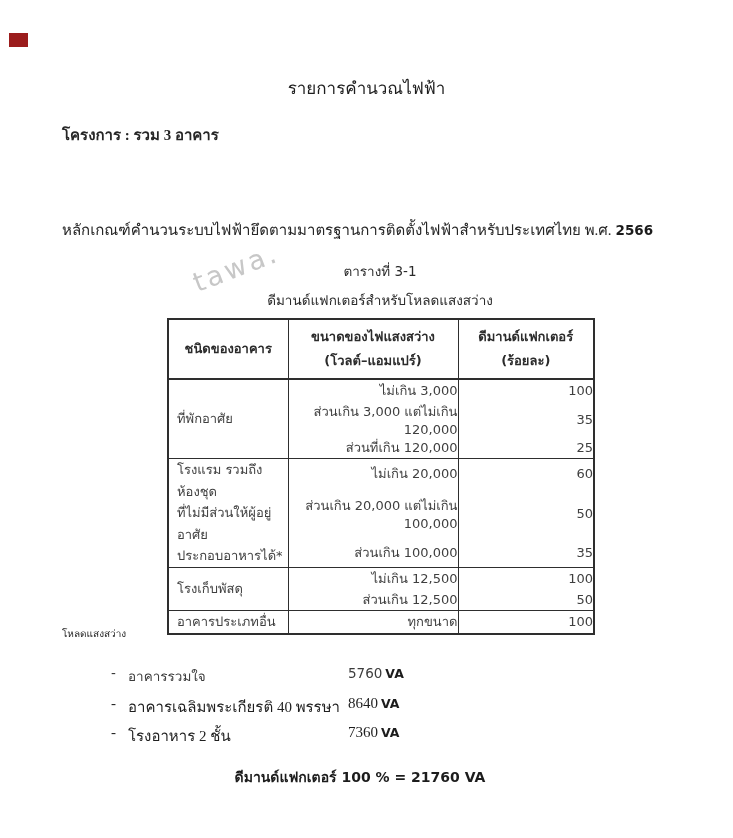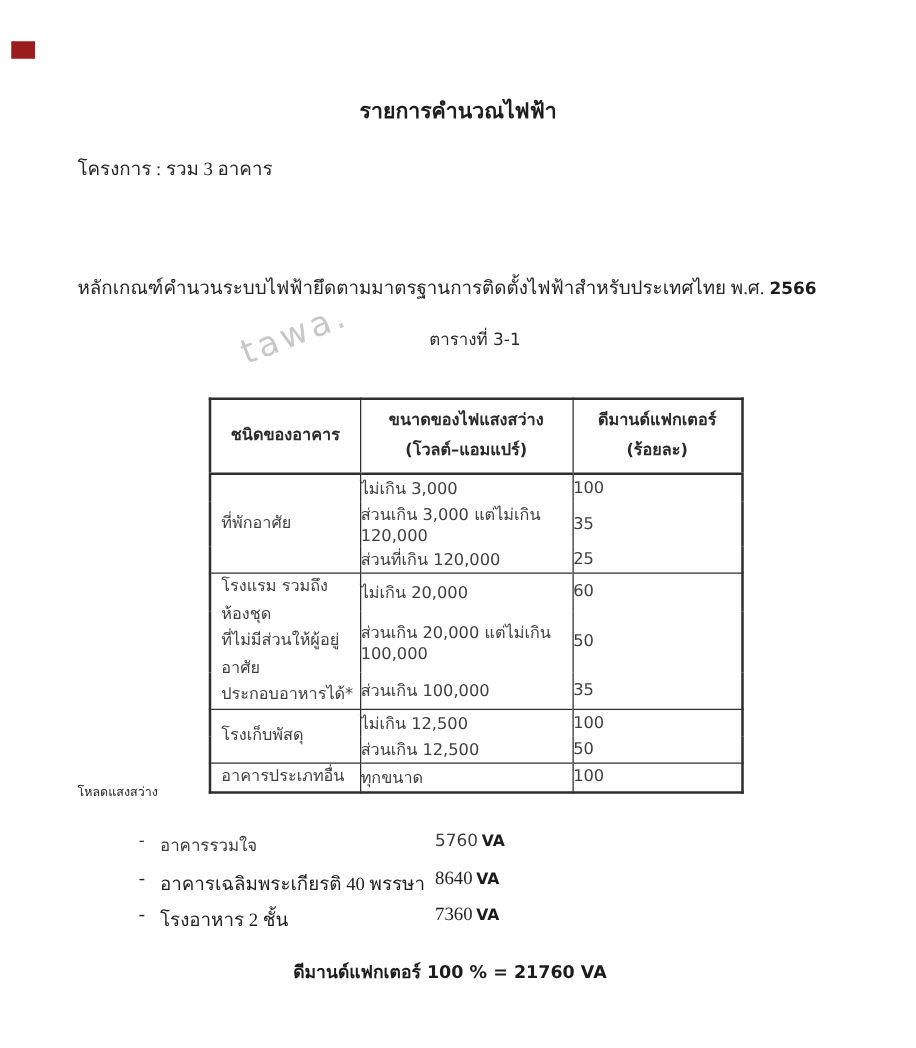--- a/index.html
+++ b/index.html
@@ -4,24 +4,24 @@
 <style>
   html,body { margin:0; padding:0; background:#ffffff; }
   .page {
     position:relative; width:733px; height:838px; background:#ffffff;
     font-family:"Liberation Serif", serif; color:#262626; overflow:hidden;
   }
   .red-stamp { position:absolute; left:9px; top:33px; width:19px; height:14px; background:#9b1c1c; }
 
   .title {
     position:absolute; top:74px; left:0; width:733px; margin:0;
-    text-align:center; font-size:17px; font-weight:bold; color:#1e1e1e;
+    text-align:center; font-size:17px; font-weight:normal; color:#1e1e1e;
   }
   .line { position:absolute; left:62px; font-size:15px; color:#262626; }
-  .project  { top:123px; }
+  .project  { top:123px;font-weight:bold; }
   .dateline { top:162px; }
   .criteria { top:218px; }
   .date-rest { margin-left:19px; }
   .bold-year { font-family:"DejaVu Sans", sans-serif; font-weight:bold; font-size:13.5px; color:#1c1c1c; margin-left:4px; }
 
   .watermark {
     position:absolute; left:194px; top:268px;
     font-family:"DejaVu Sans", sans-serif; font-size:27px; letter-spacing:3px;
     color:#c7c7c7; transform:rotate(-21deg); transform-origin:left center; white-space:nowrap;
   }
@@ -38,21 +38,21 @@
     font-family:"DejaVu Sans", sans-serif; font-size:13px; color:#3f3f3f;
     border:2px solid #2e2e2e;
   }
   .df-table th, .df-table td { border-left:1px solid #2e2e2e; border-right:1px solid #2e2e2e; padding:0; }
   .df-table thead tr { height:60px; }
   .df-table thead th {
     font-weight:bold; color:#2b2b2b; vertical-align:middle; text-align:center;
     border-bottom:2px solid #2e2e2e; font-size:13px;
   }
   .th-line { line-height:24px; }
-  .df-table tbody td { text-align:left; vertical-align:middle; }
+  .df-table tbody td { text-align:right; vertical-align:middle; }
   .df-table tbody td, .df-table tbody tr { border-top:none; border-bottom:none; }
   .df-table tbody tr.gs td { border-top:1px solid #2e2e2e; }
   .bcell { text-align:left !important; padding-left:8px !important; vertical-align:middle; color:#3f3f3f; }
   .bcell div { line-height:21.6px; }
   tr.h22 { height:22px; } tr.h21 { height:21px; } tr.h20 { height:20px; } tr.h30 { height:14px; }
 
   .lighting-heading { position:absolute; left:62px; top:626px; font-size:10px; color:#262626; }
 
   .load-list { position:absolute; left:0; top:665px; width:733px; }
   .load-item { position:relative; height:29.5px; }
@@ -81,20 +81,21 @@
 
 
   <div class="line criteria">
     <span>หลักเกณฑ์คำนวนระบบไฟฟ้ายึดตามมาตรฐานการติดตั้งไฟฟ้าสำหรับประเทศไทย พ.ศ.</span><span class="bold-year">2566</span>
   </div>
 
   <div class="watermark">tawa.</div>
 
   <div class="captions">
     <div class="cap">ตารางที่ 3-1</div>
+    <div class="cap">ดีมานด์แฟกเตอร์สำหรับโหลดแสงสว่าง</div>
   </div>
 
   <table class="df-table">
     <colgroup>
         <col style="width:120px">
         <col style="width:170px">
         <col style="width:136px">
       </colgroup>
     <thead>
       <tr>

